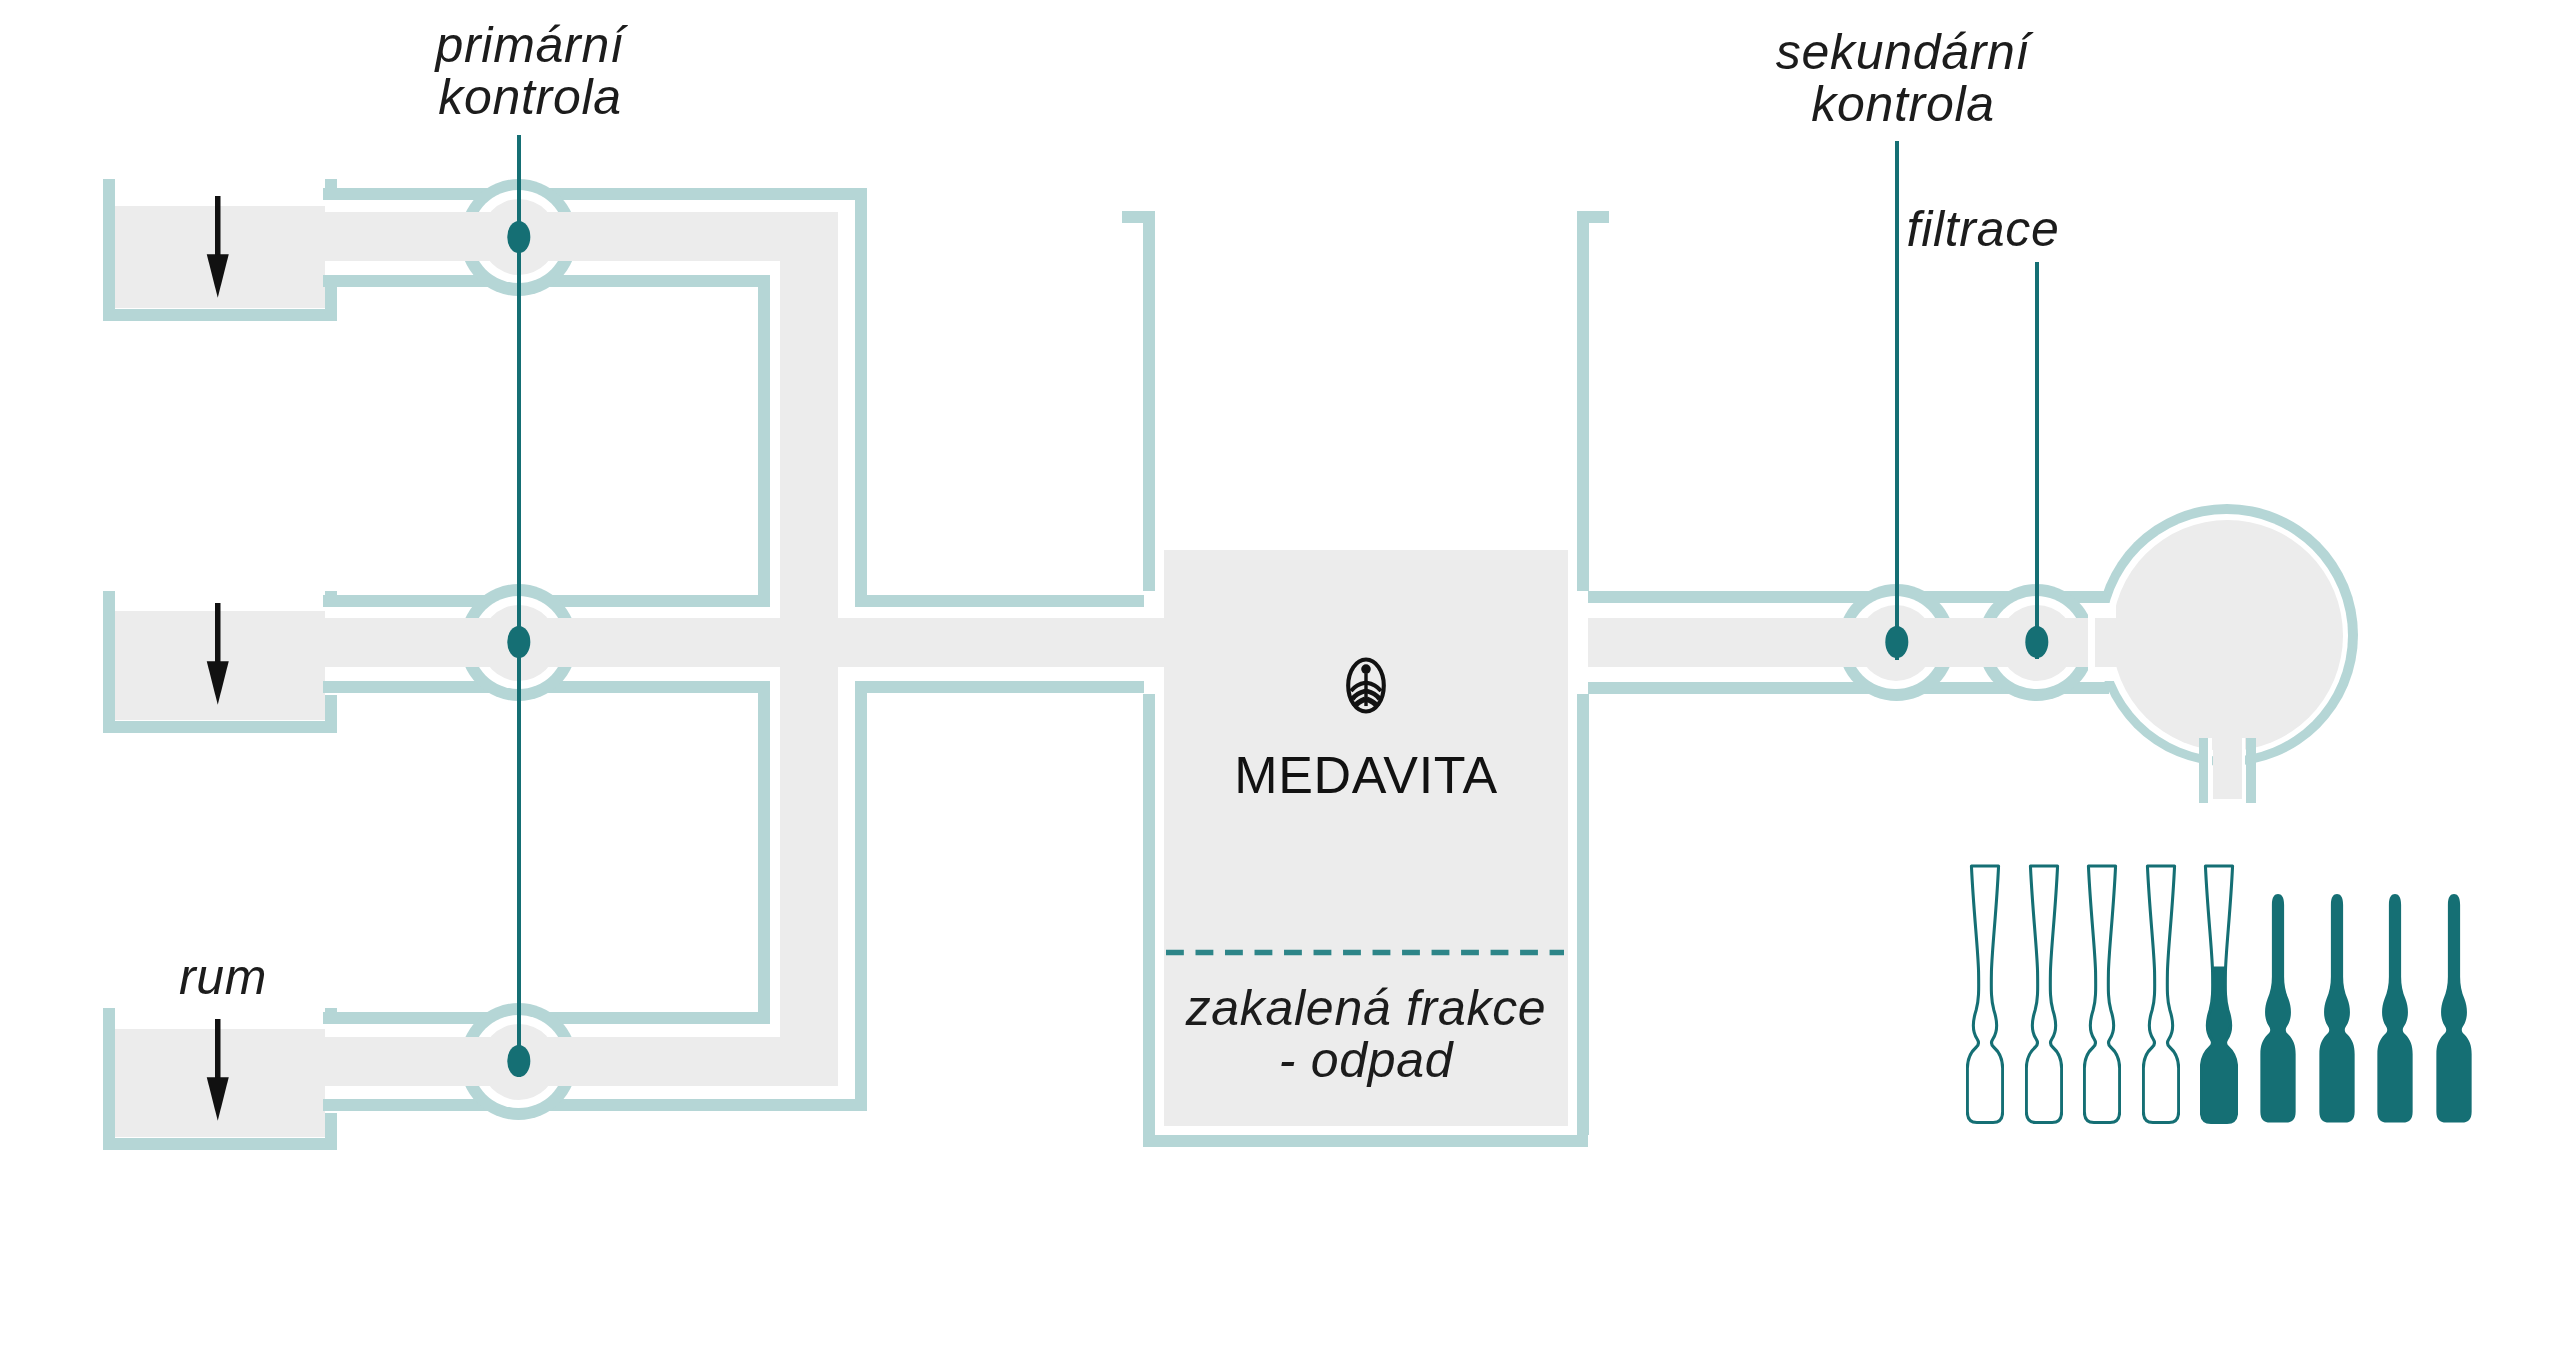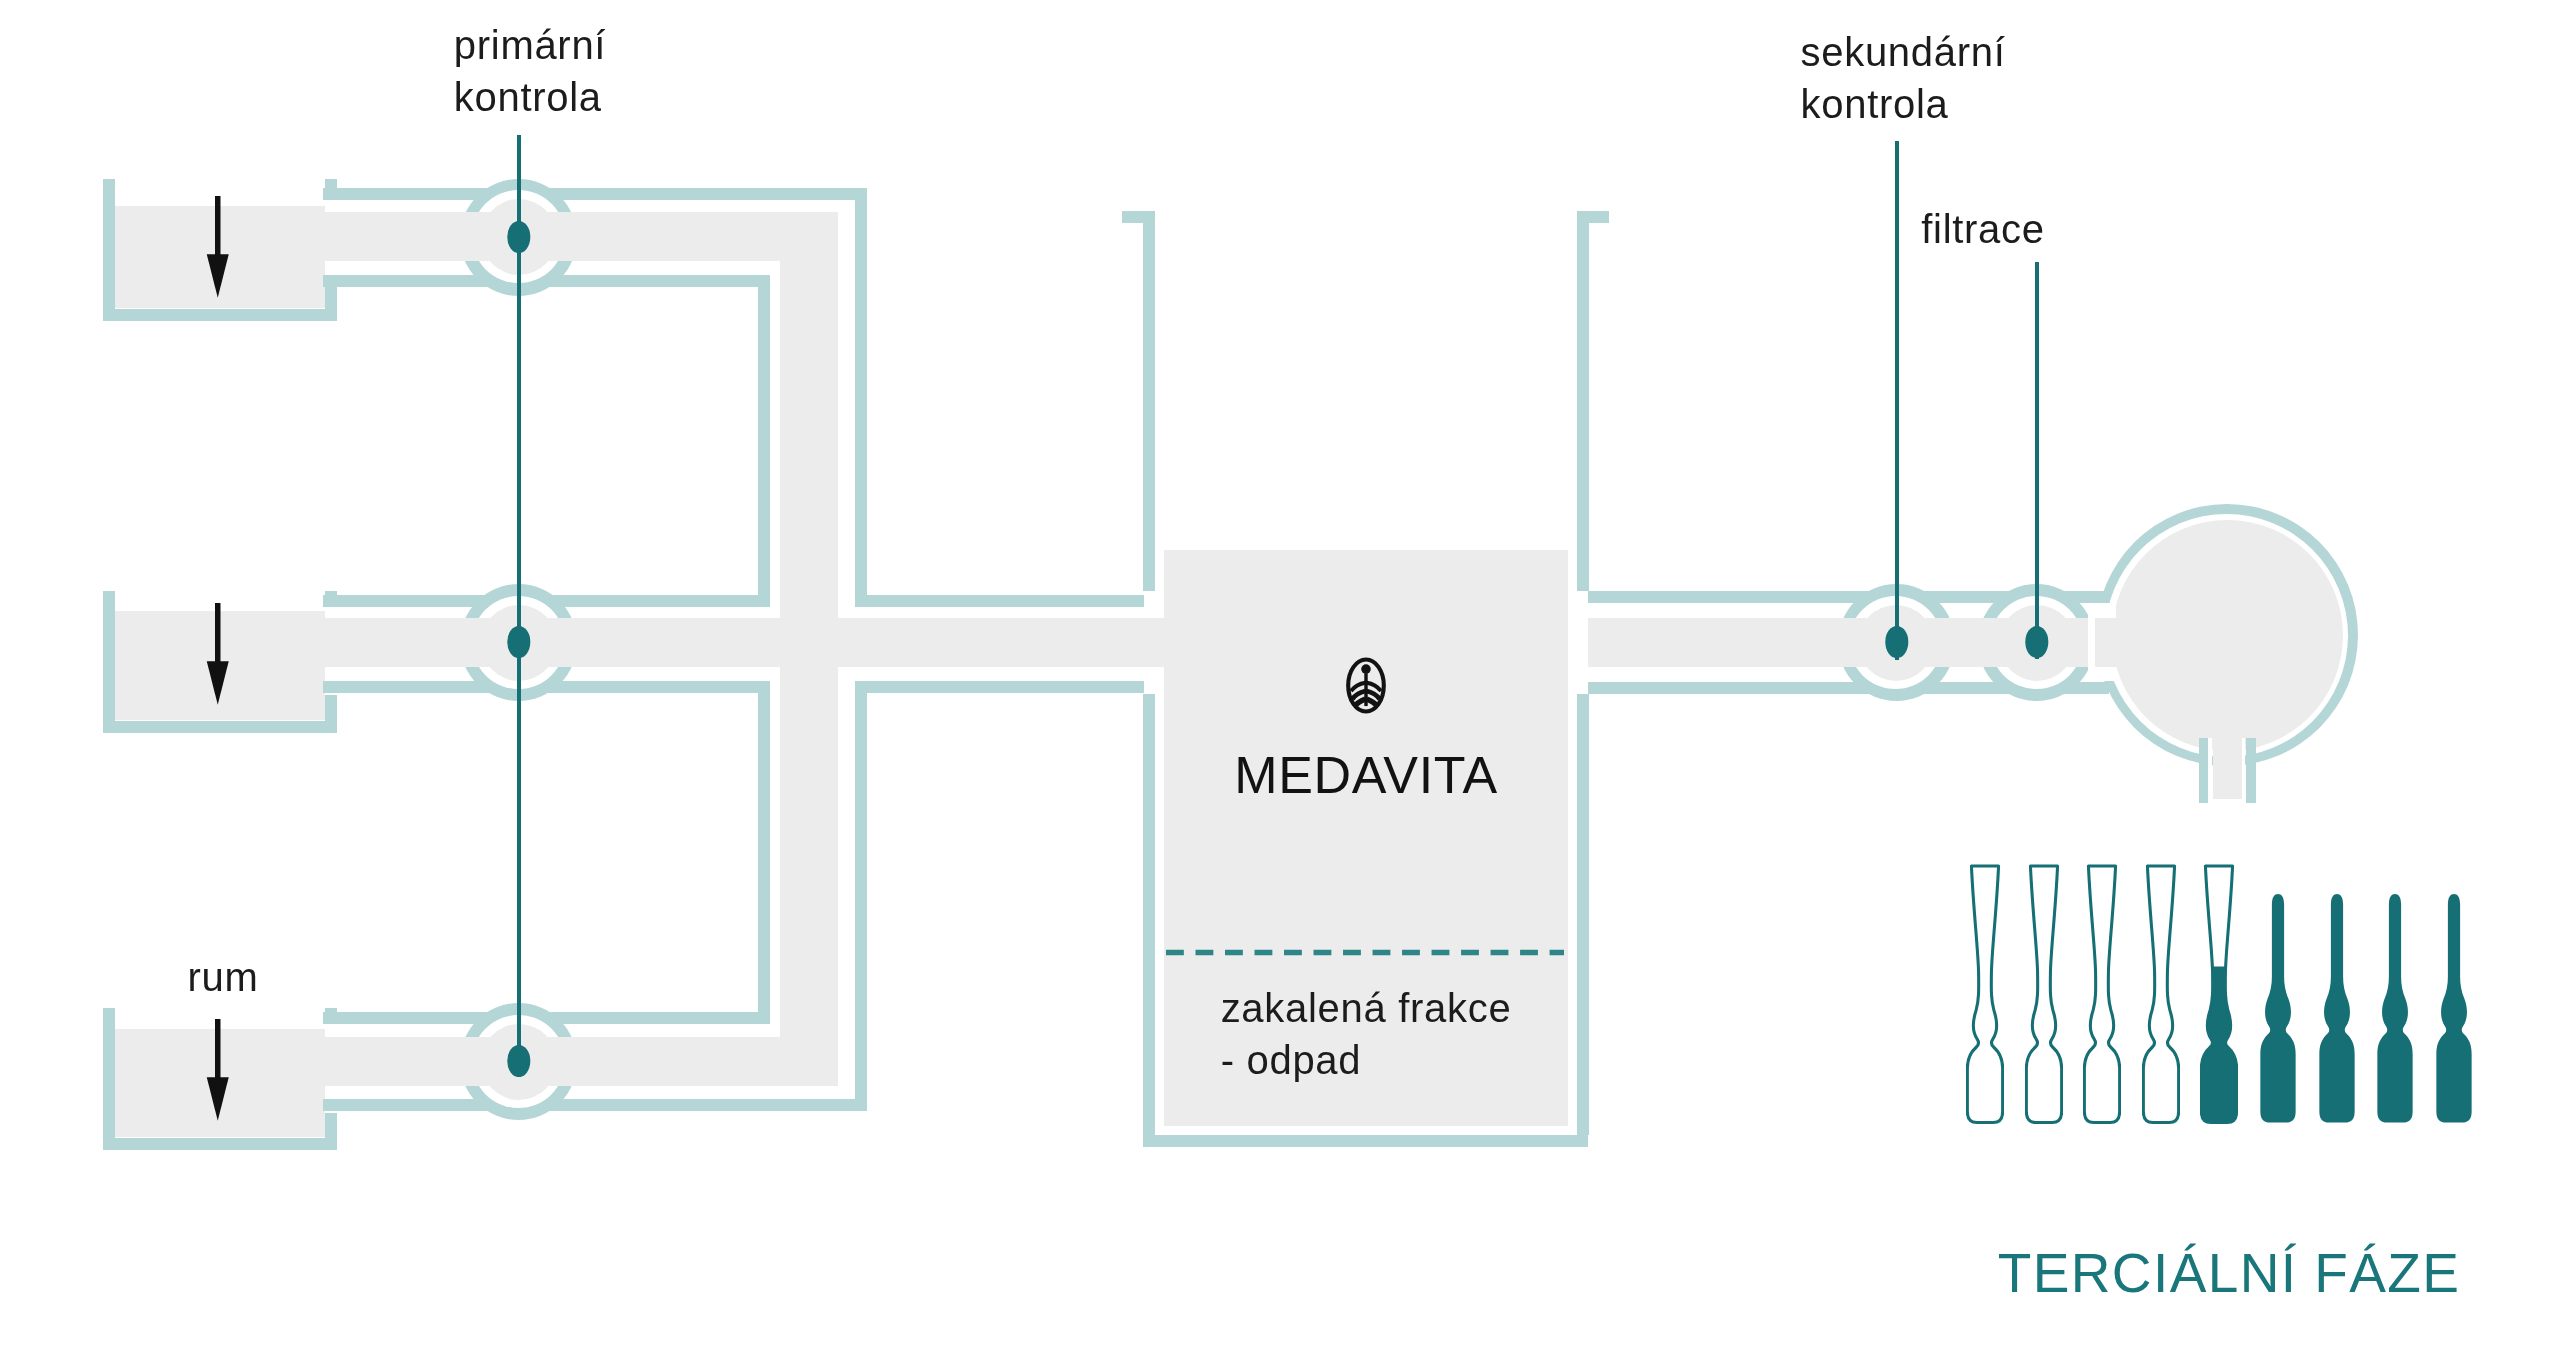--- a/index.html
+++ b/index.html
@@ -13,23 +13,24 @@
   .canvas{
     position:relative;width:2576px;height:1348px;background:#fff;overflow:hidden;
     font-family:"Liberation Sans", sans-serif;color:var(--ink);
   }
   .abs{position:absolute;}
   .teal{background:var(--pipe-border);}
   .gray{background:var(--fill-gray);}
   .white{background:#ffffff;}
   .circle{border-radius:50%;}
   .label{
-    position:absolute;white-space:pre-line;
-    font-size:40px;line-height:52px;letter-spacing:0.7px;color:var(--ink);
+    position:absolute;white-space:pre-line;text-align:center;
+    font-size:50px;line-height:52px;letter-spacing:0.7px;color:var(--ink);
     transform:translateX(-50%);
+    font-style:italic;
   }
   .phase-label{
     position:absolute;font-size:55px;letter-spacing:1.4px;color:var(--phase);
     transform:translateX(-50%);white-space:nowrap;
   }
   .vline{position:absolute;width:4.1px;background:var(--accent);}
   .dot{
     position:absolute;width:23.4px;height:32px;background:var(--accent);
     border-radius:50%;transform:translate(-50%,-50%);
   }
@@ -236,16 +237,15 @@
   </div>
     </div>
 
   <div class="label" style="left:223px;top:951px;">rum</div>
   <div class="label" style="left:530px;top:19px;">primární
 kontrola</div>
   <div class="label" style="left:1903px;top:26px;">sekundární
 kontrola</div>
   <div class="label" style="left:1983px;top:203px;">filtrace</div>
 
-  <div class="phase-label" style="left:2229px;top:1241px;">TERCIÁLNÍ FÁZE</div>
 
 </div>
 
 
 </body></html>

